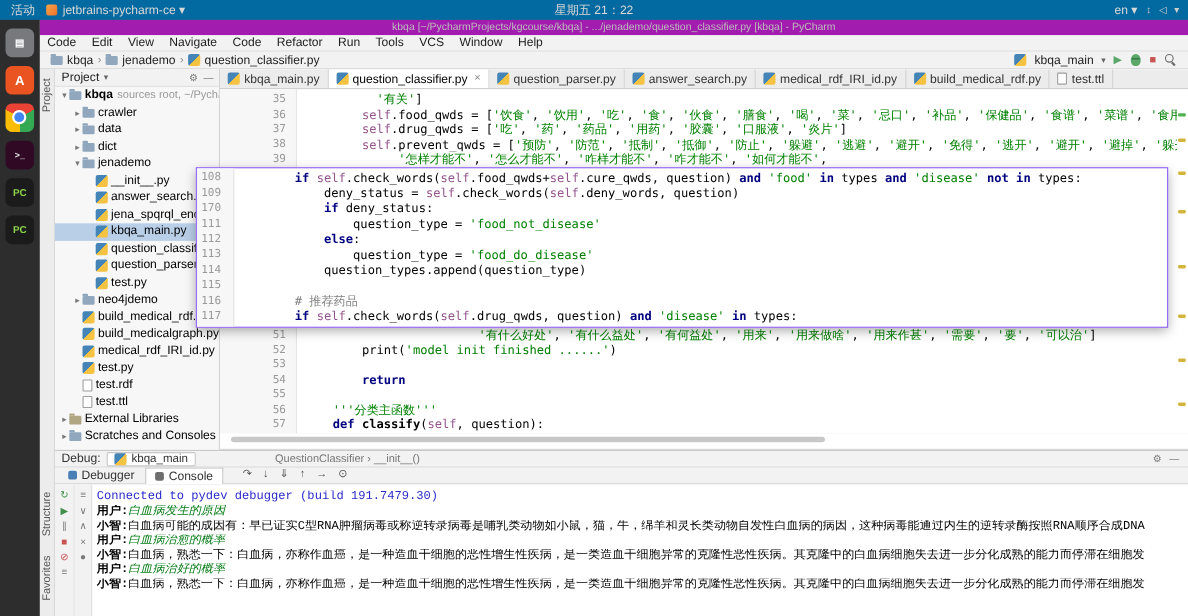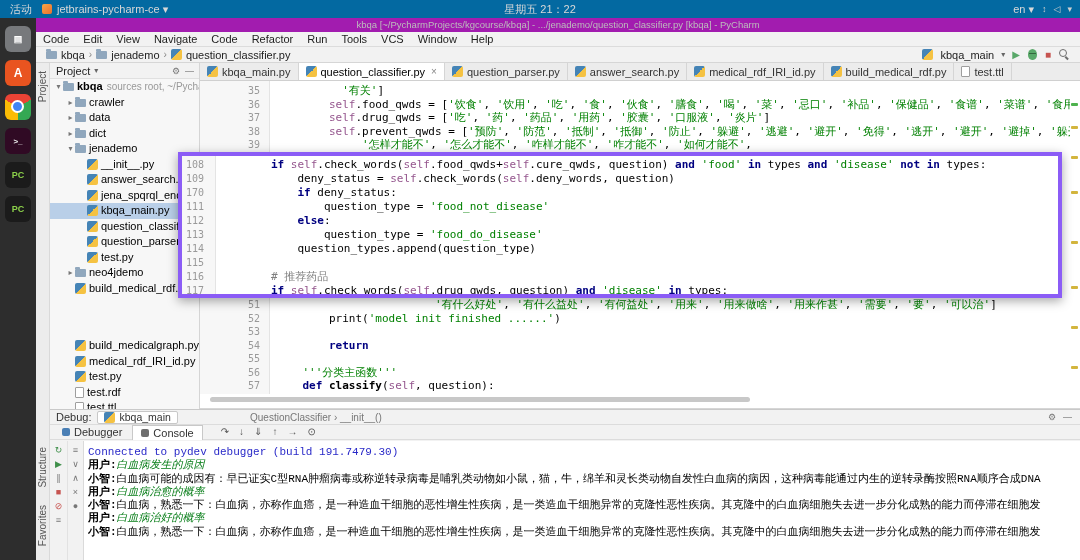--- a/index.html
+++ b/index.html
@@ -102,21 +102,21 @@
   .t-c{color:#808080;}
   .t-sf{color:#94558d}
   .t-fn{color:#000;font-weight:bold}
   .marks{position:absolute;right:0;top:0;bottom:0;width:11px}
   .mark{position:absolute;right:2px;width:7px;height:3px;border-radius:1px}
 
   .hstripe{position:absolute;left:164px;right:0;top:376px;height:15px;background:#fff;border-bottom:1px solid #d6d6d6}
   .hthumb{position:absolute;left:10px;top:3px;width:540px;height:5px;background:#c8c8c8;border-radius:3px}
 
   
-  .popup{position:absolute;left:142px;top:134px;width:884px;height:146px;background:#fff;border:4px solid #8b5cf6;
+  .popup{position:absolute;left:142px;top:134px;width:884px;height:146px;background:#fff;border:1px solid #8b5cf6;
          box-shadow:0 3px 10px rgba(0,0,0,.35);z-index:30;padding-top:2px;overflow:hidden}
   .pgbg{position:absolute;left:0;top:0;bottom:0;width:34px;background:#f7f7f7;border-right:1px solid #e4e4e4}
   .popup .cl{height:14px;line-height:14px;position:relative}
   .popup .cl .g{flex:0 0 28px;padding-right:6px}
   .popup .cl .cd{padding-left:8px}
 
   
   .debug{position:absolute;left:14px;right:0;top:391px;bottom:0;background:#f2f2f2;border-top:1px solid #c9c9c9}
   .dhead{position:relative;height:15px;display:flex;align-items:center;gap:6px;padding-left:6px;
          border-bottom:1px solid #dcdcdc;font-size:11px;color:#333}
@@ -292,21 +292,21 @@
           <div class="trow" style="padding-left: 16px;">
             <span class="tcaret">▸</span>
             <span class="fico folder"></span>
             <span class="tlabel">neo4jd​emo</span>
           </div>
           <div class="trow" style="padding-left: 16px;">
             <span class="tcaret"> </span>
             <span class="fico py"></span>
             <span class="tlabel">build_medical_rdf.py</span>
           </div>
-          <div class="trow" style="padding-left: 16px; margin-top: 42px;">
+          <div class="trow" style="padding-left: 16px;">
             <span class="tcaret"> </span>
             <span class="fico py"></span>
             <span class="tlabel">build_medicalgraph.py</span>
           </div>
           <div class="trow" style="padding-left: 16px;">
             <span class="tcaret"> </span>
             <span class="fico py"></span>
             <span class="tlabel">medical_rdf_IRI_id.py</span>
           </div>
           <div class="trow" style="padding-left: 16px;">

